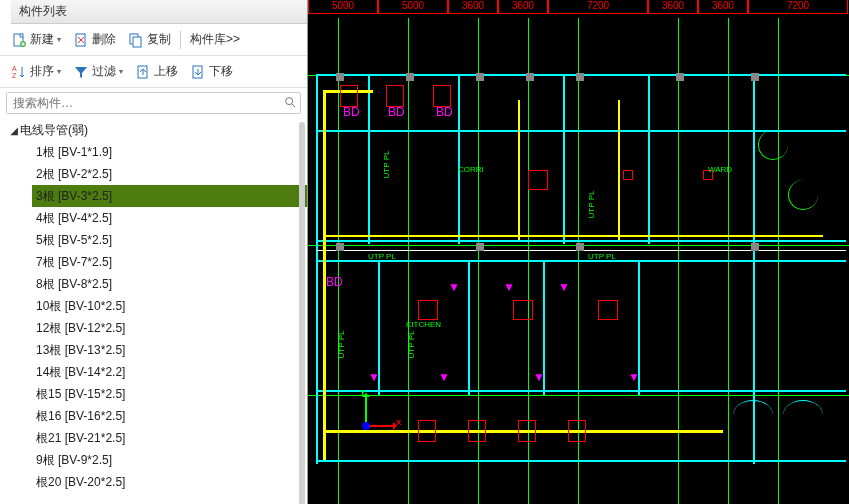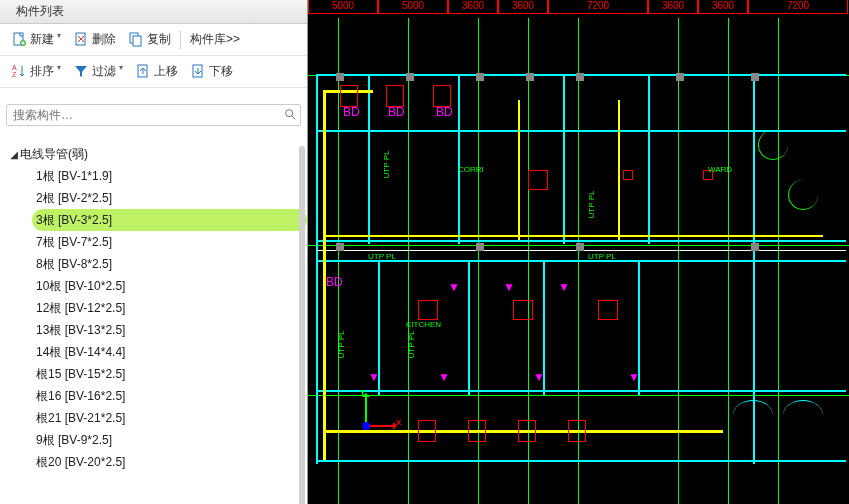--- a/index.html
+++ b/index.html
@@ -1,34 +1,34 @@
 <!DOCTYPE html>
 <html><head>
 <meta charset="utf-8">
 <style>
 * { box-sizing: border-box; margin: 0; padding: 0; }
 body { font-family: "Microsoft YaHei", SimSun, Arial, sans-serif; font-size: 12px; background: #fff; overflow: hidden; width: 849px; height: 504px; }
 .app { display: flex; width: 100%; height: 100%; }
 .sidebar { width: 308px; height: 100%; display: flex; flex-direction: column; border-right: 1px solid #999; background: #fff; }
-.sidebar-title { background: linear-gradient(#f5f5f5,#e6e6e6); border-bottom: 1px solid #ccc; padding: 3px 16px; font-size: 12px; color: #333; }
+.sidebar-title { background: linear-gradient(#f5f5f5,#e6e6e6); border-bottom: 1px solid #ccc; padding: 3px 8px; font-size: 12px; color: #333; margin-left: 11px; }
 .toolbar { display: flex; align-items: center; gap: 2px; padding: 4px 6px; border-bottom: 1px solid #e0e0e0; flex-wrap: wrap; }
-.tbtn { display: inline-flex; gap: 3px; padding: 2px 4px; cursor: pointer; color: #333; border: 1px solid transparent; border-radius: 2px; }
+.tbtn { display: inline-flex; align-items: center; gap: 3px; padding: 2px 4px; cursor: pointer; color: #333; border: 1px solid transparent; border-radius: 2px; }
 .tbtn svg { width: 16px; height: 16px; }
 .sep { width: 1px; height: 18px; background: #ccc; margin: 0 2px; }
-.searchbox { display: flex; align-items: center; margin: 16px 6px; border: 1px solid #ccc; border-radius: 2px; }
+.searchbox { display: flex; align-items: center; margin: 4px 6px; border: 1px solid #ccc; border-radius: 2px; }
 .searchbox input { flex: 1; border: none; outline: none; padding: 3px 6px; font-size: 12px; color: #666; }
 .searchbox .sicon { width: 20px; text-align: center; color: #666; }
 .tree { flex: 1; overflow-y: auto; position: relative; }
 .tree-scroll { position: absolute; right: 2px; top: 4px; width: 6px; height: 400px; background: #d0d0d0; border-radius: 3px; }
 .tree-root { padding: 2px 0 2px 4px; }
 .tree-node { display: flex; align-items: center; padding: 2px 4px; cursor: pointer; color: #222; }
 .tree-node .toggle { width: 12px; text-align: center; color: #333; font-size: 10px; }
 .tree-children { padding-left: 28px; }
 .tree-item { padding: 2px 4px; cursor: pointer; color: #222; line-height: 18px; }
-.tree-item.selected { background: #bef264; border-radius: 11px; }
+.tree-item.selected { background: #4d7c0f; }
 .viewport { flex: 1; background: #000; position: relative; overflow: hidden; }
 .ruler-top { position: absolute; top: 0; left: 0; right: 0; height: 18px; display: flex; }
 .ruler-seg { border: 1px solid #f00; border-top: none; height: 14px; color: #f00; font-size: 10px; text-align: center; line-height: 12px; }
 .gl { position: absolute; background: #0f0; }
 .wall { position: absolute; background: #0ff; }
 .wall-v { width: 2px; }
 .wall-h { height: 2px; }
 .ylw { position: absolute; background: #ff0; }
 .room-label { position: absolute; color: #0f0; font-size: 8px; }
 .devbox { position: absolute; border: 1px solid #f00; }
@@ -127,26 +127,28 @@
       <div class="tree-scroll"></div>
       <div class="tree-root">
         <div class="tree-node">
           <span class="toggle">◢</span>
           <span>电线导管(弱)</span>
         </div>
         <div class="tree-children" id="tree-children">
             <div class="tree-item">1根 [BV-1*1.9]</div>
             <div class="tree-item">2根 [BV-2*2.5]</div>
             <div class="tree-item selected">3根 [BV-3*2.5]</div>
+            <div class="tree-item">4根 [BV-4*2.5]</div>
+            <div class="tree-item">5根 [BV-5*2.5]</div>
             <div class="tree-item">7根 [BV-7*2.5]</div>
             <div class="tree-item">8根 [BV-8*2.5]</div>
             <div class="tree-item">10根 [BV-10*2.5]</div>
             <div class="tree-item">12根 [BV-12*2.5]</div>
             <div class="tree-item">13根 [BV-13*2.5]</div>
-            <div class="tree-item">14根 [BV-14*4.4]</div>
+            <div class="tree-item">14根 [BV-14*2.2]</div>
             <div class="tree-item">根15 [BV-15*2.5]</div>
             <div class="tree-item">根16 [BV-16*2.5]</div>
             <div class="tree-item">根21 [BV-21*2.5]</div>
             <div class="tree-item">9根 [BV-9*2.5]</div>
             <div class="tree-item">根20 [BV-20*2.5]</div>
           </div>
       </div>
     </div>
   </div>
 

